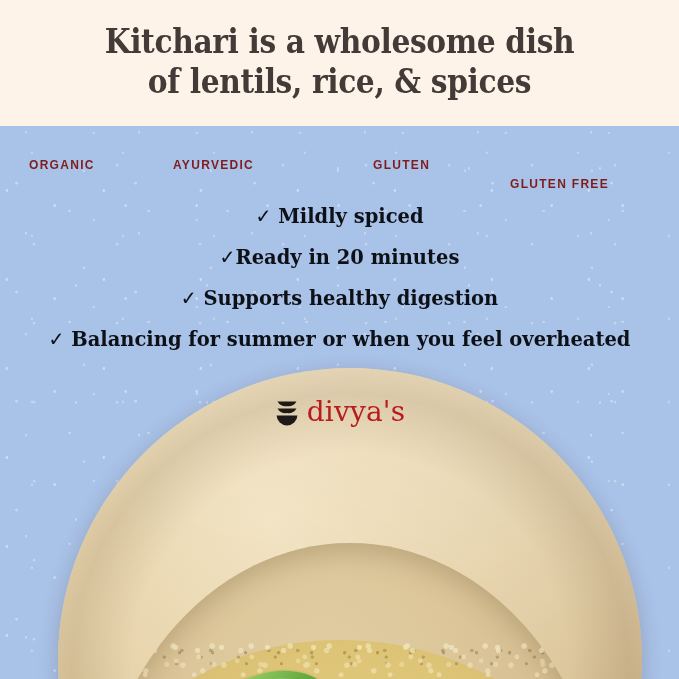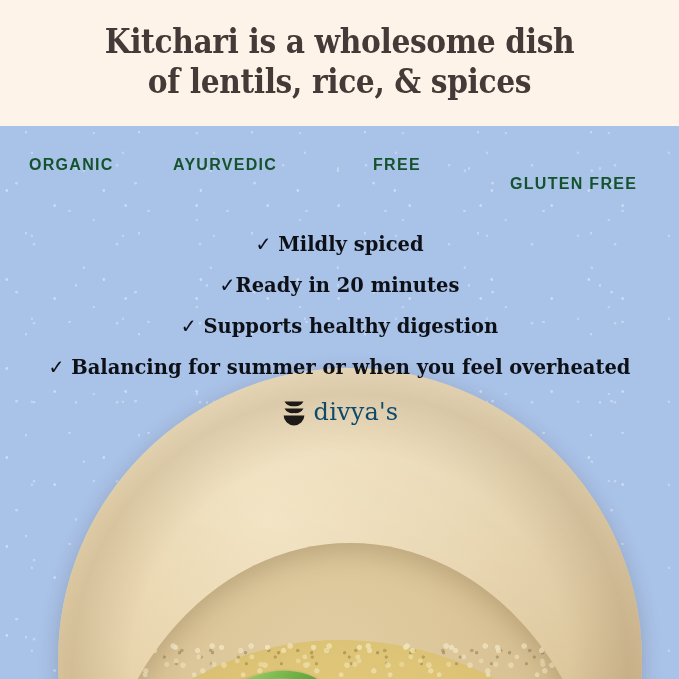--- a/index.html
+++ b/index.html
@@ -51,36 +51,35 @@
       radial-gradient(circle at 88% 90%, rgba(255,255,255,.6) 0 1px, transparent 1.5px);
     background-size:97px 89px,113px 101px,83px 79px,131px 117px,
                     71px 93px,103px 87px,119px 109px,91px 83px,127px 97px,79px 111px;
   }
 
   .badges{
     position:absolute;left:0;top:153px;width:679px;height:24px;z-index:9;
     display:flex;align-items:center;
   }
   .badge{
-    color:#14532d;
+    color:#7f1d1d;
     font-family:"Liberation Sans",sans-serif;
     font-weight:bold;
-    font-size:16px;
+    font-size:12px;
     letter-spacing:1.3px;
     white-space:nowrap;
   }
   .b0{position:absolute;left:29px;}
   .b1{position:absolute;left:173px;}
   .b2{position:absolute;left:373px;}
   .b3{position:absolute;left:510px;margin-top:37px;}
 
   .benefits{
     position:absolute;left:0;top:196px;width:679px;z-index:9;
     text-align:center;
-    margin-top:28px;
   }
   .benefit{
     color:#0d1016;
     font-family:"DejaVu Serif","Liberation Serif",serif;
     font-weight:bold;
     font-size:20.5px;
     line-height:41px;
     white-space:nowrap;
     transform:scaleX(0.95);
   }
@@ -171,23 +170,23 @@
   .leaf::after{content:"";position:absolute;left:12%;top:12%;width:76%;height:76%;
         background:linear-gradient(145deg,rgba(255,255,255,.22),rgba(0,0,0,0) 60%);border-radius:inherit;}
 
   
   .logo{
     position:absolute;left:0;top:392px;width:679px;height:40px;z-index:9;
     display:flex;align-items:center;justify-content:center;gap:7px;
   }
   .logo-mark{width:26px;height:27px;position:relative;}
   .logo-text{
-    color:#0c4a6e;
+    color:#b91c1c;
     font-family:"DejaVu Serif","Liberation Serif",serif;
-    font-size:24px;
+    font-size:28px;
     letter-spacing:.2px;
     line-height:26px;
   }
 </style>
 </head>
 <body>
 
 <div id="page">
 
   <div class="blue-section"></div>
@@ -233,21 +232,21 @@
     </div>
     <div class="benefit">
       <span class="tick">✓</span>
       <span>Balancing for summer or when you feel overheated</span>
     </div>
   </div>
 
   <div class="badges">
     <span class="badge b0">ORGANIC</span>
     <span class="badge b1">AYURVEDIC</span>
-    <span class="badge b2">FREE</span>
+    <span class="badge b2">GLUTEN</span>
     <span class="badge b3">GLUTEN FREE</span>
   </div>
 
   <div class="cream-band"></div>
   <svg class="cream-edge" viewBox="0 0 679 34" preserveAspectRatio="none">
     <path d="M0 0 L679 0 L679 6
              C 640 4, 610 12, 572 14
              C 528 16, 498 10, 455 13
              C 412 16, 388 22, 344 22
              C 300 22, 268 17, 226 18

